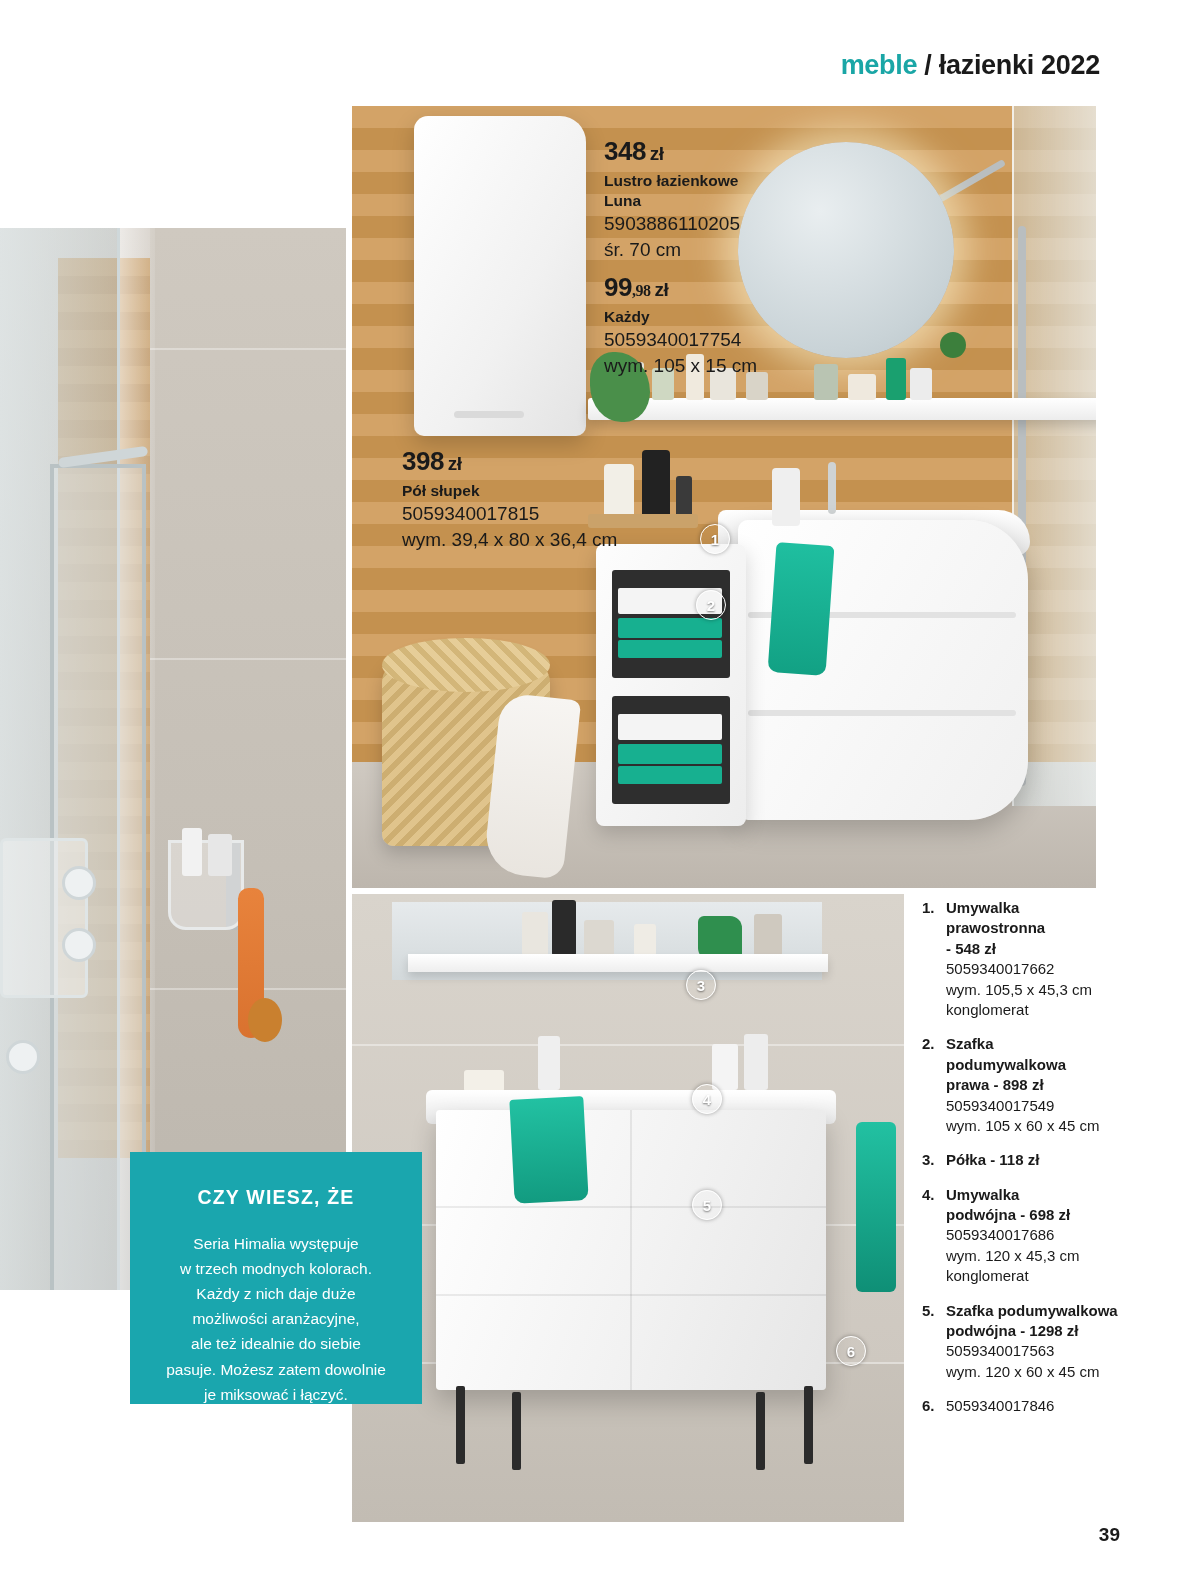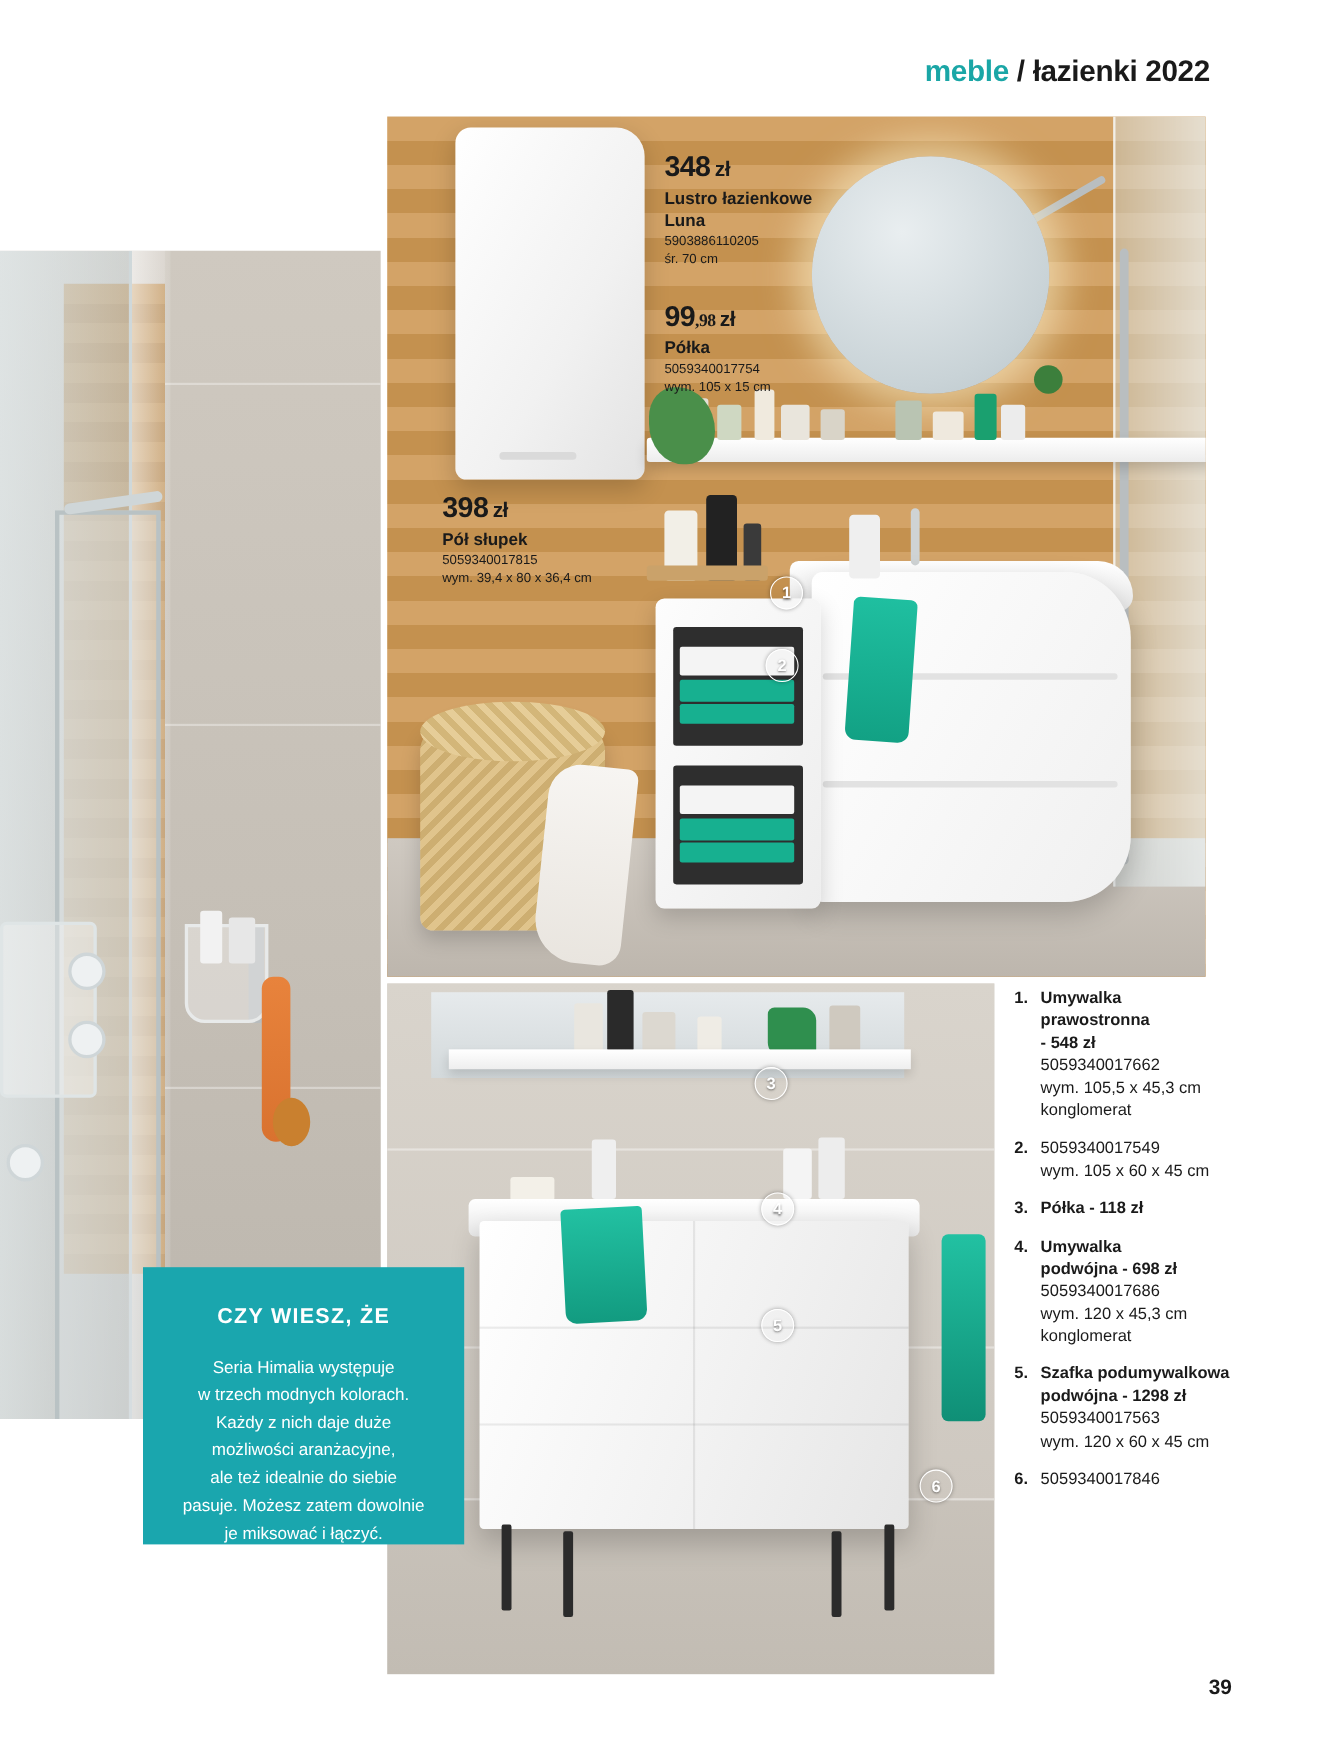--- a/index.html
+++ b/index.html
@@ -175,21 +175,21 @@
   .pt-tap { position:absolute; left: 476px; top: 356px; width: 8px; height: 52px; background:#cfd3d4; border-radius:4px;}
   .pt-plant { position:absolute; left: 238px; top: 246px; width: 60px; height: 70px; }
 
   
   .plabel { position: absolute; color: #1a1a1a; }
   .plabel .price { font-weight: bold; letter-spacing: -0.5px; }
   .plabel .price .big { font-size: 26px; }
   .plabel .price .small { font-size: 16px; font-family: Liberation Serif, serif; }
   .plabel .price .cur { font-size: 19px; }
   .plabel .name { font-size: 15.5px; font-weight: bold; line-height: 1.3; margin-top: 4px;}
-  .plabel .meta { font-size: 12px; line-height: 1.35; }
+  .plabel .meta { font-size: 19px; line-height: 1.35; }
 
   
   .photo-bot {
     position:absolute; left: 352px; top: 894px; width: 552px; height: 628px;
     overflow: hidden;
     background: linear-gradient(180deg,#d7d2ca 0%, #cdc7bf 55%, #c2bcb3 100%);
   }
   .pb-wall { position:absolute; left:0; top:0; width:100%; height: 470px;
     background: linear-gradient(180deg,#d9d4cc,#cec8c0); }
   .pb-seam { position:absolute; left:0; width:100%; height:2px; background: rgba(255,255,255,.4); }
@@ -368,21 +368,21 @@
   <div class="name" style="white-space: pre-line;">Lustro łazienkowe
 Luna</div>
   <div class="meta">5903886110205</div>
   <div class="meta">śr. 70 cm</div>
 </div>
 
 <div class="plabel" style="left:604px; top:272px; width:210px;">
   <div class="price">
     <span class="big">99</span><span class="small">,98</span> <span class="cur">zł</span>
   </div>
-  <div class="name" style="white-space: pre-line;">Półka</div>
+  <div class="name" style="white-space: pre-line;">Każdy</div>
   <div class="meta">5059340017754</div>
   <div class="meta">wym. 105 x 15 cm</div>
 </div>
 
 <div class="plabel" style="left:402px; top:446px; width:240px;">
   <div class="price">
     <span class="big">398</span><span class="small"></span> <span class="cur">zł</span>
   </div>
   <div class="name" style="white-space: pre-line;">Pół słupek</div>
   <div class="meta">5059340017815</div>
@@ -448,20 +448,23 @@
 - 548 zł</div>
       <div class="spec-meta" style="white-space: pre-line;">5059340017662
 wym. 105,5 x 45,3 cm
 konglomerat</div>
     </div>
   </div>
 
   <div class="spec-item">
     <div class="spec-num">2.</div>
     <div class="spec-body">
+      <div class="spec-title" style="white-space: pre-line;">Szafka
+podumywalkowa
+prawa - 898 zł</div>
       <div class="spec-meta" style="white-space: pre-line;">5059340017549
 wym. 105 x 60 x 45 cm</div>
     </div>
   </div>
 
   <div class="spec-item">
     <div class="spec-num">3.</div>
     <div class="spec-body">
       <div class="spec-title" style="white-space: pre-line;">Półka - 118 zł</div>
     </div>

